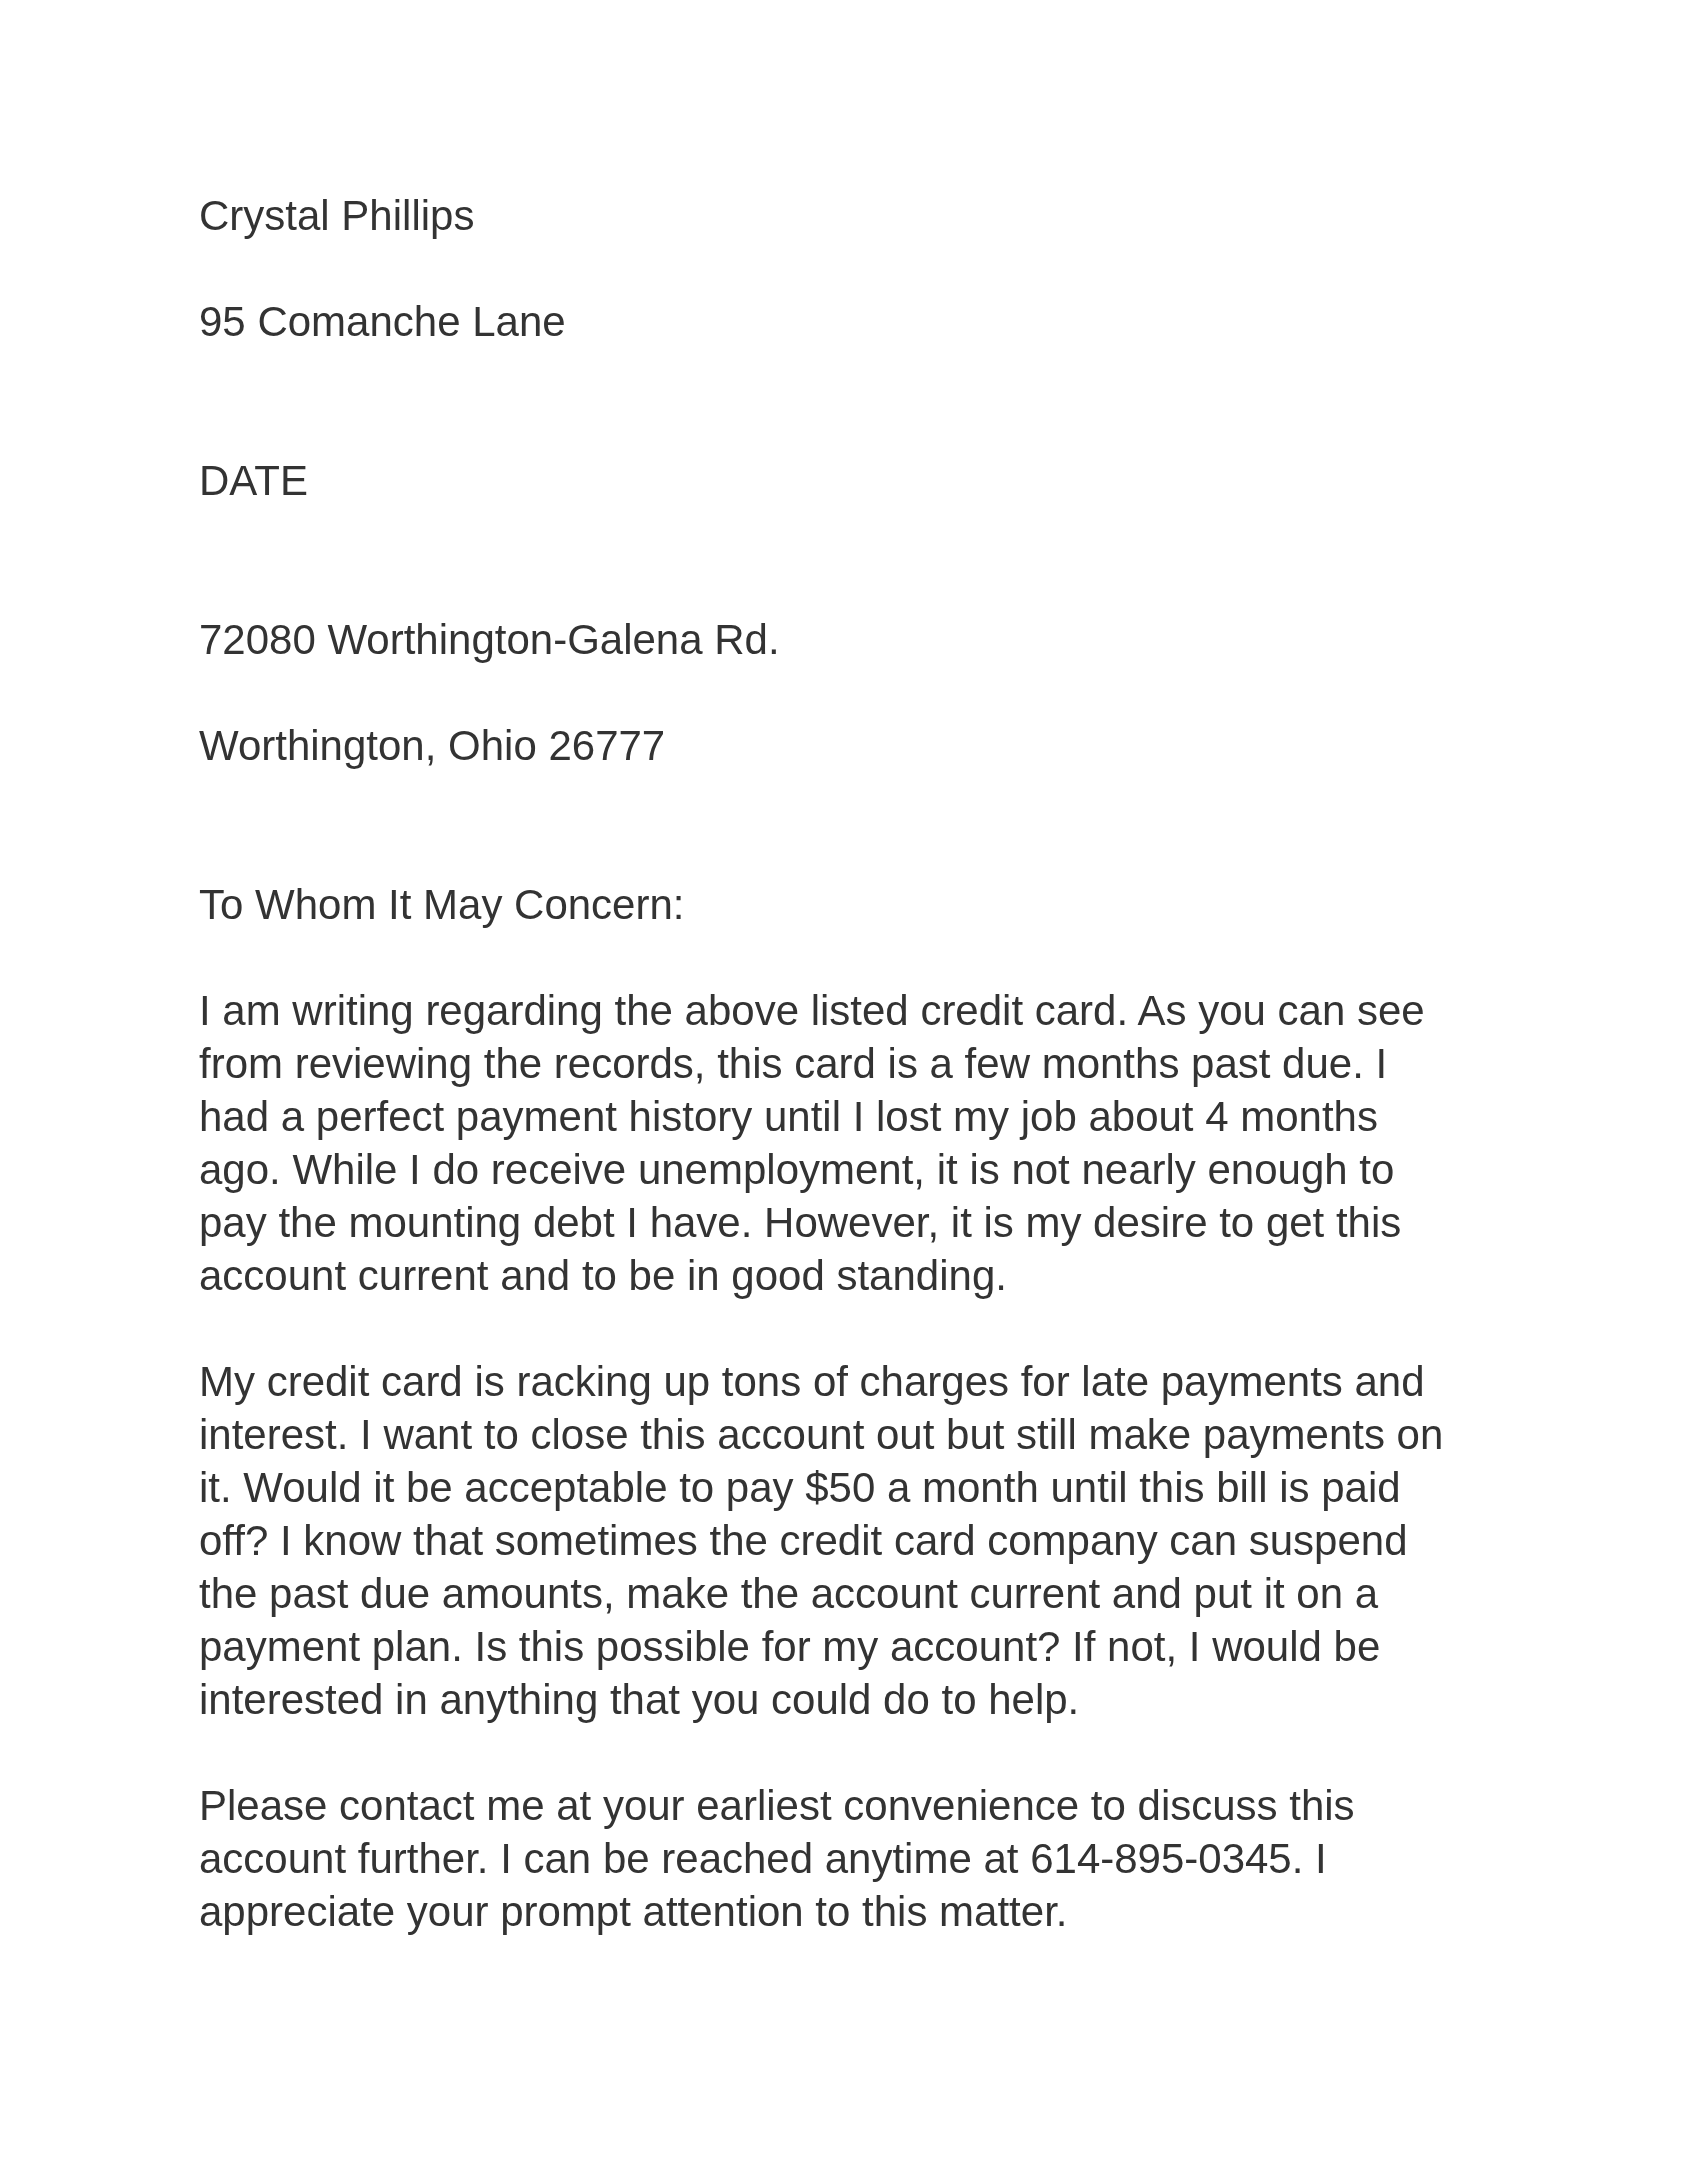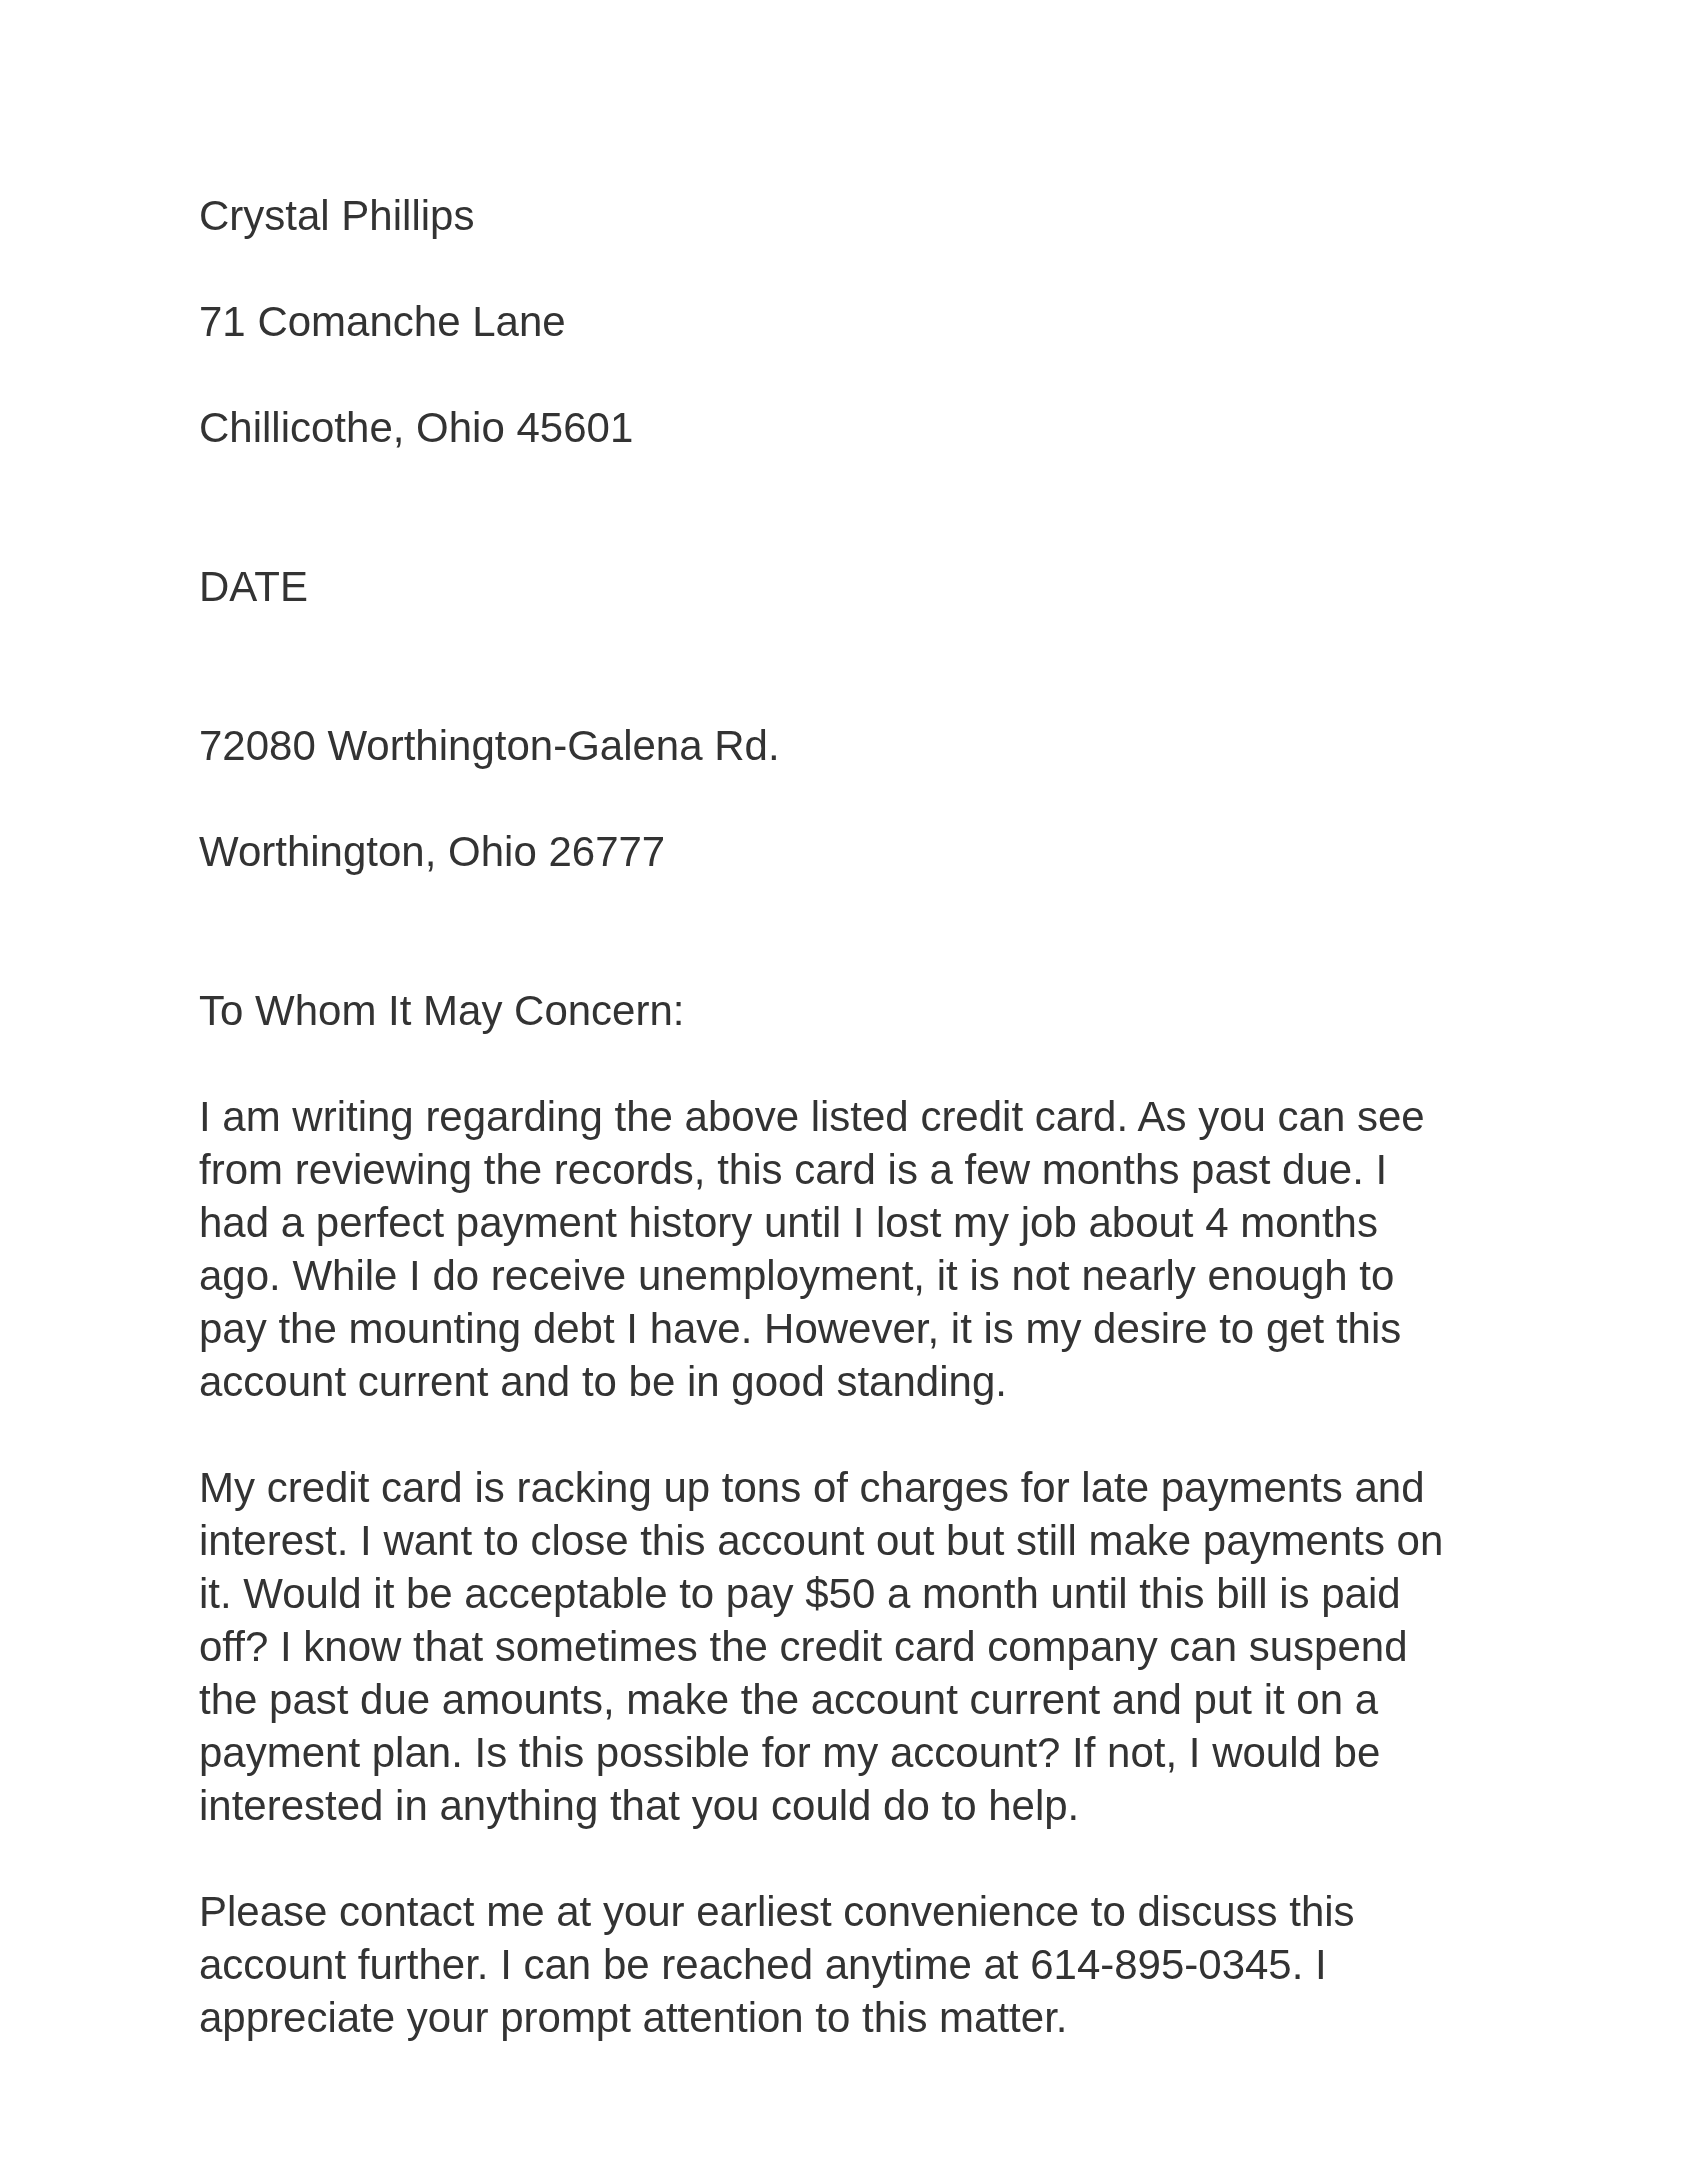--- a/index.html
+++ b/index.html
@@ -31,22 +31,21 @@
     margin-bottom: 0;
   }
 </style>
 </head>
 <body>
 
 <div class="page">
 
   <div class="block">
     <div>Crystal Phillips</div>
-    <div>71 Comanche Lane</div>
-    <div>Chillicothe, Ohio 45601</div>
+    <div>95 Comanche Lane</div>
   </div>
 
   <div class="block">DATE</div>
 
   <div class="block">
     <div>72080 Worthington-Galena Rd.</div>
     <div>Worthington, Ohio 26777</div>
   </div>
 
   <div class="block">To Whom It May Concern:</div>

